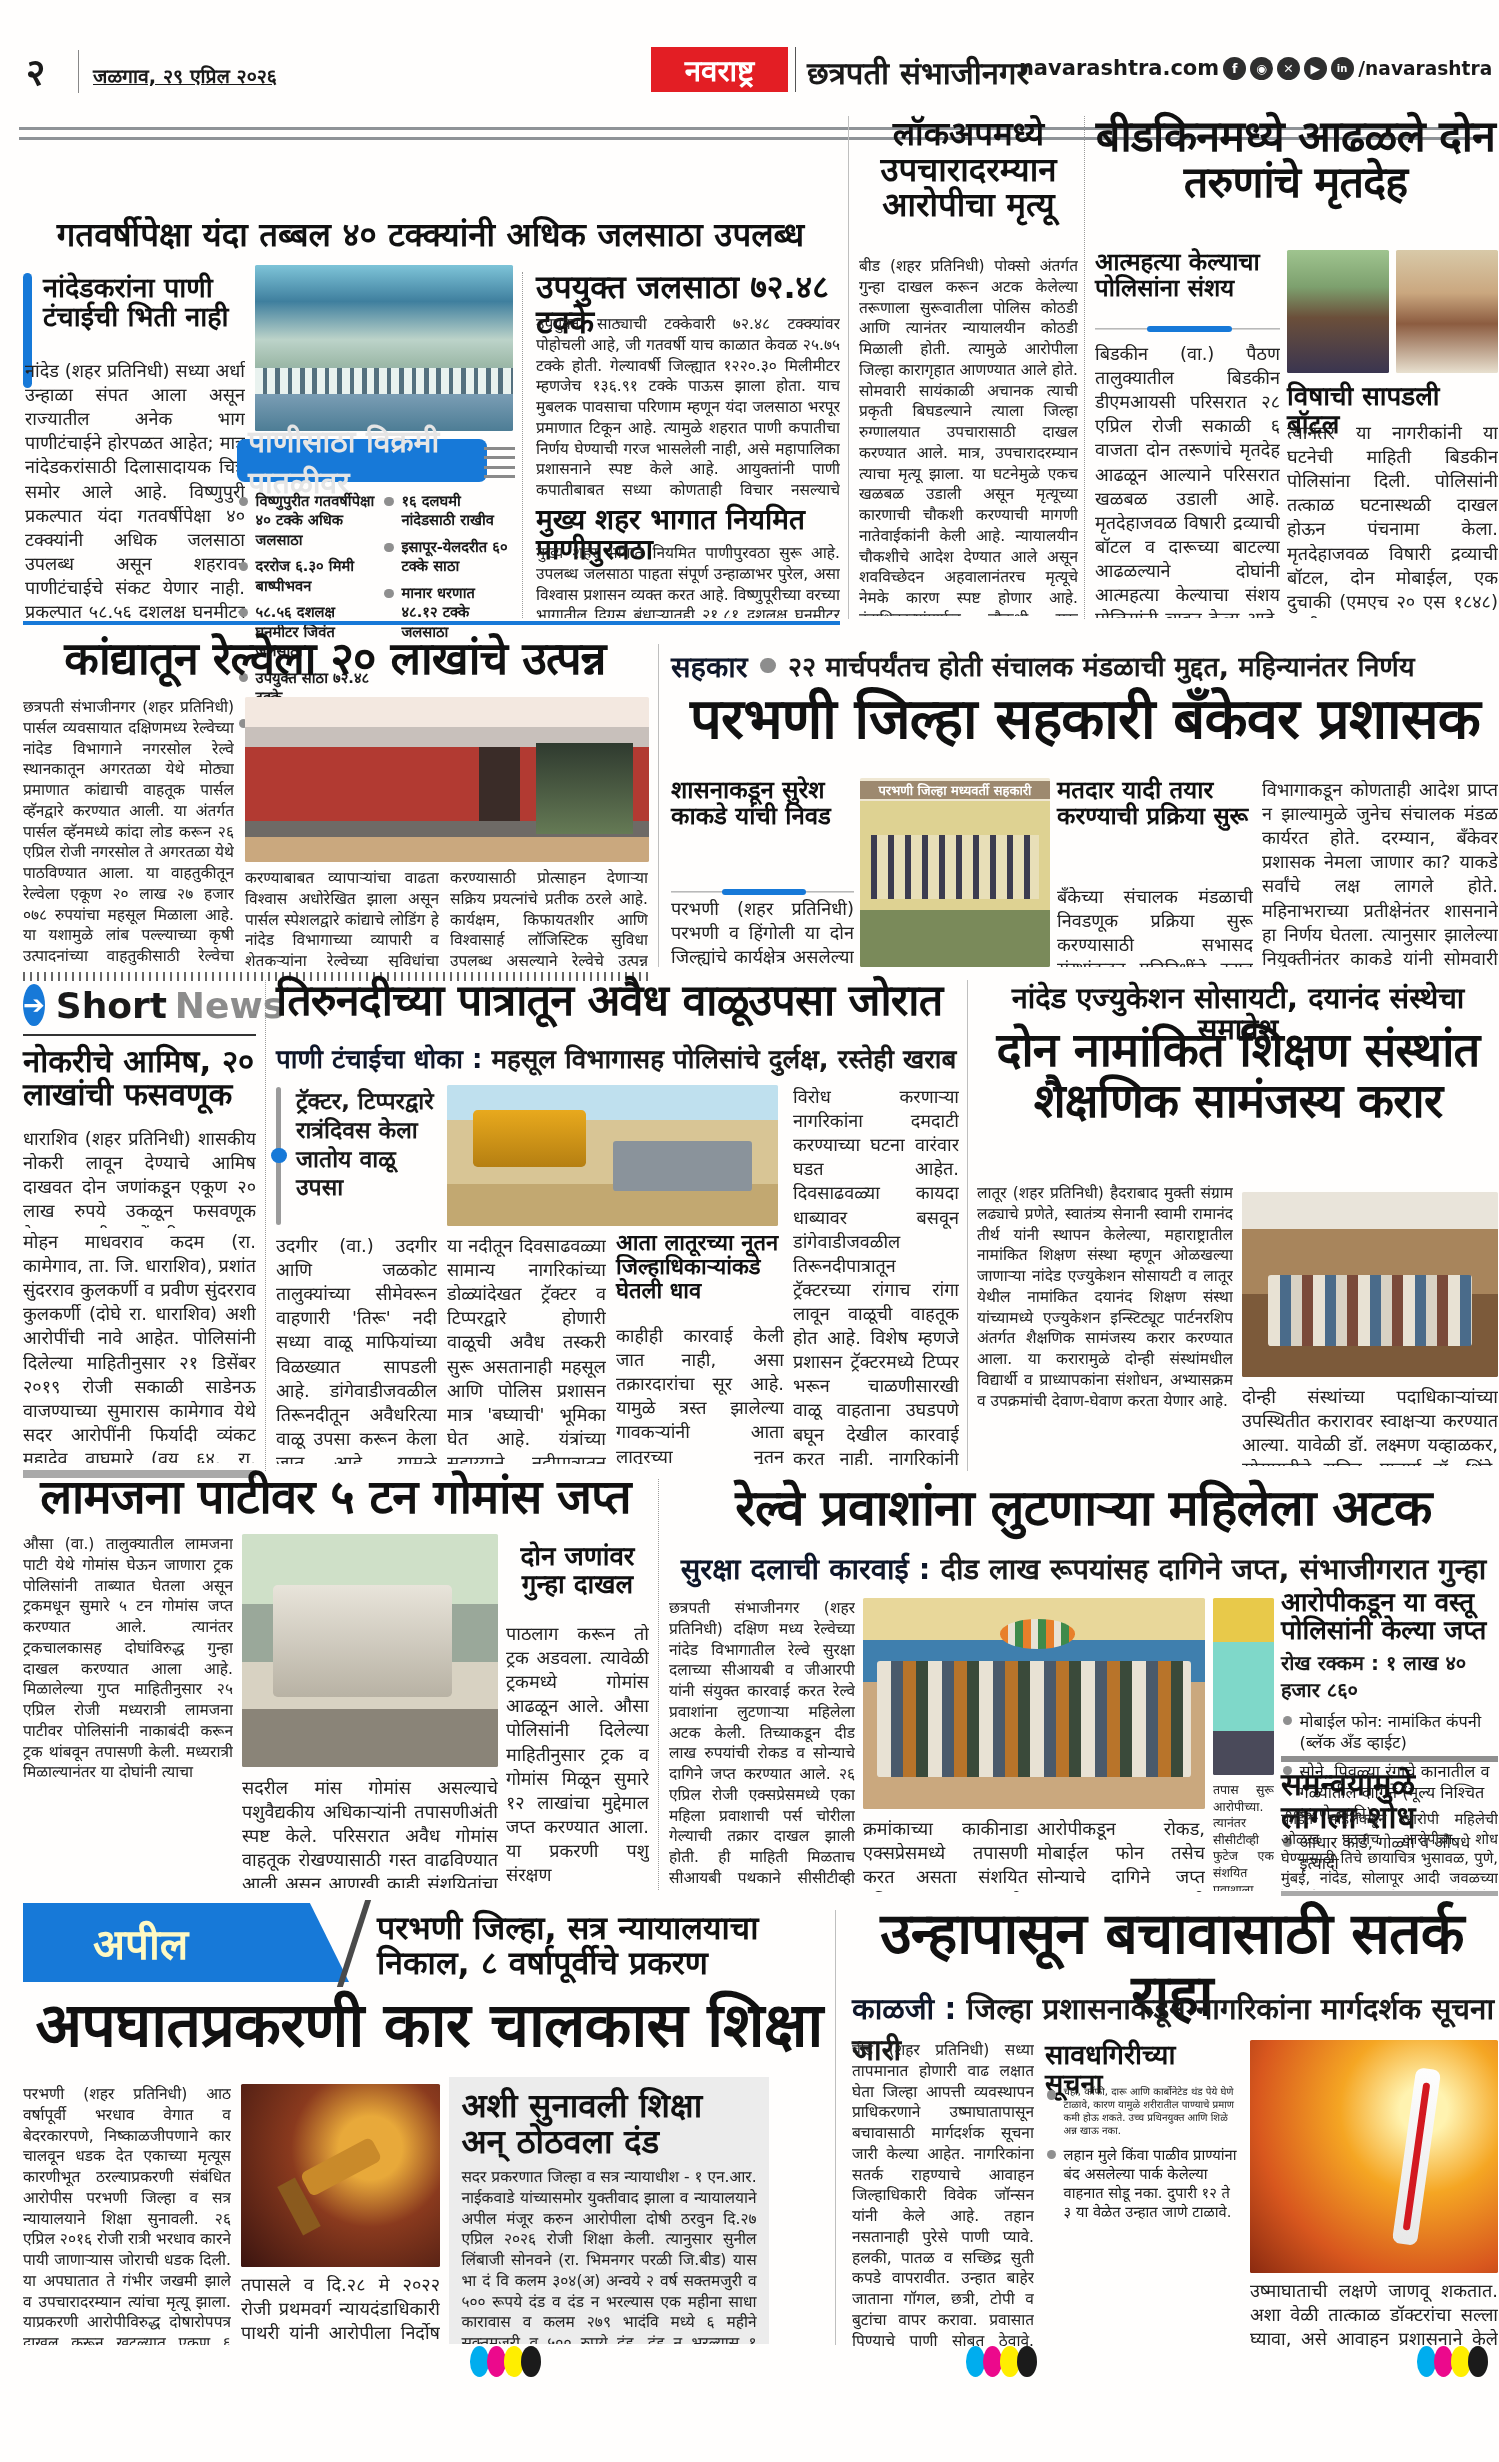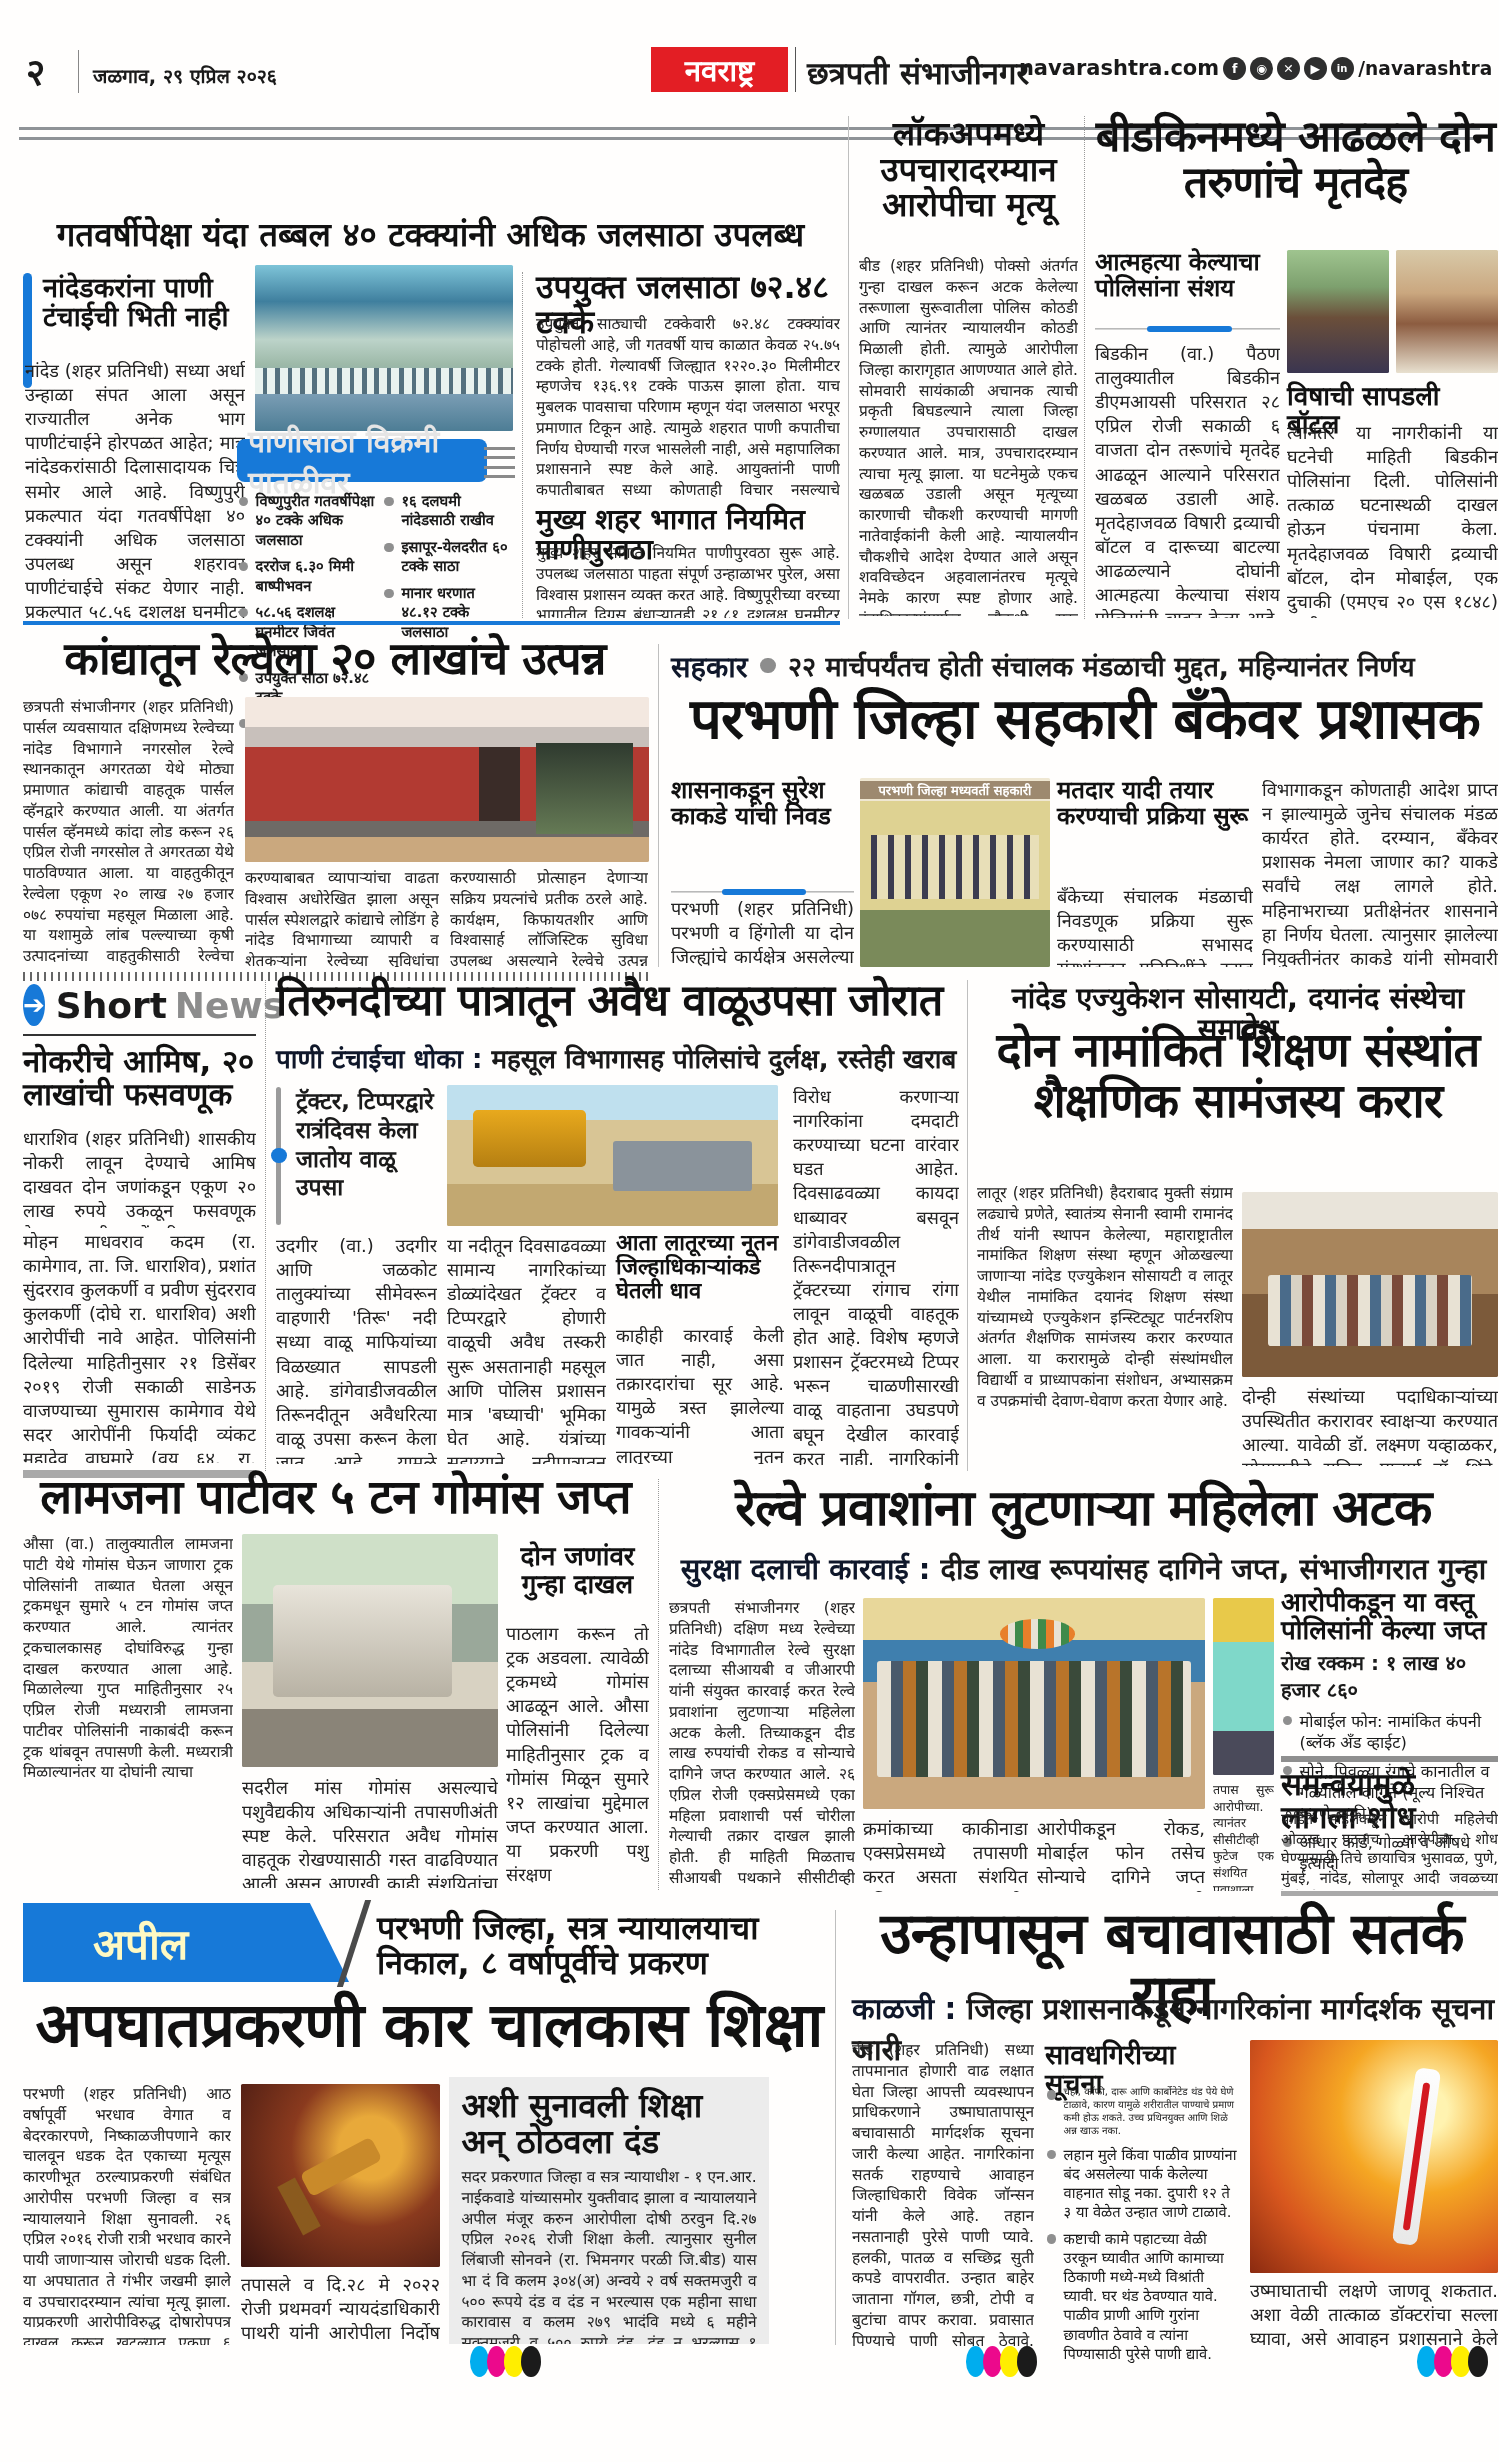--- a/index.html
+++ b/index.html
@@ -9,21 +9,21 @@
   .jst{text-align:justify;}
   .bold{font-weight:700;}
   .hl{font-weight:700;color:#111;line-height:1.08;letter-spacing:-0.8px;}
   .body-txt{font-size:18px;line-height:1.34;color:#222;overflow:hidden;}
   .red{color:#0f172a;}
   .rule-v{border-left:0.8px solid #bfbfbf;}
   .rule-v-dot{border-left:1.6px dotted #9a9a9a;}
   .pill-div{height:6.2px;background:linear-gradient(#b9b9b9,#b9b9b9) 0 2.3px/100% 1.6px no-repeat;position:relative;}
   .pill-div .pill{position:absolute;left:28%;top:0;width:46%;height:6.2px;border-radius:3.9px;background:#1779d8;}
   .photo{background:#ccc;border-radius:1.6px;overflow:hidden;}
-  .dateline{font-weight:700;}
+  .dateline{font-weight:700;text-decoration:underline;}
   ul.dotlist{list-style:none;margin:0;padding:0;}
   ul.dotlist li{position:relative;padding-left:18.6px;margin-bottom:7.8px;font-size:14.7px;font-weight:700;line-height:1.3;}
   ul.dotlist li::before{content:"";position:absolute;left:1.6px;top:5.4px;width:9.3px;height:9.3px;border-radius:50%;background:#8f8f8f;}
   .cmyk{display:flex;}
   .cmyk span{width:19.4px;height:31px;border-radius:50%;margin-right:-2.3px;}
   .c1{background:#00adee;} .c2{background:#ec098c;} .c3{background:#ffee00;} .c4{background:#1b1b1b;}
   .stripes{background:repeating-linear-gradient(#8a8a8a 0 3.1px,transparent 3.1px 9.3px);}
   .soc{width:23px;height:23px;border-radius:50%;background:#2e2e2e;color:#fff;font-size:12.4px;font-weight:700;display:flex;align-items:center;justify-content:center;margin-left:3.9px;}
 </style>
 </head>
@@ -244,21 +244,20 @@
   <div class="abs hl ctr" style="left:845px;top:1903px;width:654px;font-size:57px;">उन्हापासून बचावासाठी सतर्क राहा</div>
   <div class="abs" style="left:852px;top:1987px;width:646px;font-size:29.5px;font-weight:700;">
     <span class="red">काळजी :</span>
     <span>जिल्हा प्रशासनाकडून नागरिकांना मार्गदर्शक सूचना जारी</span>
   </div>
   <div class="abs body-txt jst" style="left:852px;top:2040px;width:182px;height:309px;font-size:15.5px;">बीड (शहर प्रतिनिधी) सध्या तापमानात होणारी वाढ लक्षात घेता जिल्हा आपत्ती व्यवस्थापन प्राधिकरणाने उष्माघातापासून बचावासाठी मार्गदर्शक सूचना जारी केल्या आहेत. नागरिकांना सतर्क राहण्याचे आवाहन जिल्हाधिकारी विवेक जॉन्सन यांनी केले आहे. तहान नसतानाही पुरेसे पाणी प्यावे. हलकी, पातळ व सच्छिद्र सुती कपडे वापरावीत. उन्हात बाहेर जाताना गॉगल, छत्री, टोपी व बुटांचा वापर करावा. प्रवासात पिण्याचे पाणी सोबत ठेवावे. ओआरएस (ORS), लस्सी, लिंबू-पाणी, ताक आदी घरगुती पेयांचा वापर करावा. अधिक माहितीसाठी @SDMAMaharashtra भेट द्यावी. अशक्तपणा, चक्कर आल्यास तात्काळ वैद्यकीय मदत घ्यावी.</div>
   <div class="abs hl" style="left:1045px;top:2040px;width:194px;font-size:27px;letter-spacing:0;">सावधगिरीच्या सूचना</div>
   <ul class="abs dotlist" style="left:1045px;top:2085px;width:194px;">
     <li style="font-weight:400;font-size:10px;">चहा, कॉफी, दारू आणि कार्बोनेटेड थंड पेये घेणे टाळावे, कारण यामुळे शरीरातील पाण्याचे प्रमाण कमी होऊ शकते. उच्च प्रथिनयुक्त आणि शिळे अन्न खाऊ नका.</li>
     <li style="font-weight:400;font-size:14.7px;">लहान मुले किंवा पाळीव प्राण्यांना बंद असलेल्या पार्क केलेल्या वाहनात सोडू नका. दुपारी १२ ते ३ या वेळेत उन्हात जाणे टाळावे.</li>
-    <li style="font-weight:400;font-size:14.7px;">कष्टाची कामे पहाटच्या वेळी उरकून घ्यावीत आणि कामाच्या ठिकाणी मध्ये-मध्ये विश्रांती घ्यावी. घर थंड ठेवण्यात यावे. पाळीव प्राणी आणि गुरांना छावणीत ठेवावे व त्यांना पिण्यासाठी पुरेसे पाणी द्यावे.</li>
   </ul>
   <div class="abs photo" style="left:1250px;top:2040px;width:248px;height:233px;background:radial-gradient(circle at 70% 30%,#fff3b0 0 10%,#f5a623 35%,#d8571e 70%,#8a2a10 100%);">
     <div style="position:absolute;left:62%;top:12%;width:10%;height:76%;background:linear-gradient(#fdfdfd,#e8e8e8);border-radius:7.8px;transform:rotate(8deg);">
       <div style="position:absolute;left:35%;top:8%;width:30%;height:84%;background:#d31920;border-radius:4.7px;"></div>
     </div>
   </div>
   <div class="abs body-txt jst" style="left:1250px;top:2279px;width:248px;height:70px;">उष्माघाताची लक्षणे जाणवू शकतात. अशा वेळी तात्काळ डॉक्टरांचा सल्ला घ्यावा, असे आवाहन प्रशासनाने केले आहे.</div>
 
   <div class="abs cmyk" style="left:470px;top:2346px;">
     <span class="c1"></span>

